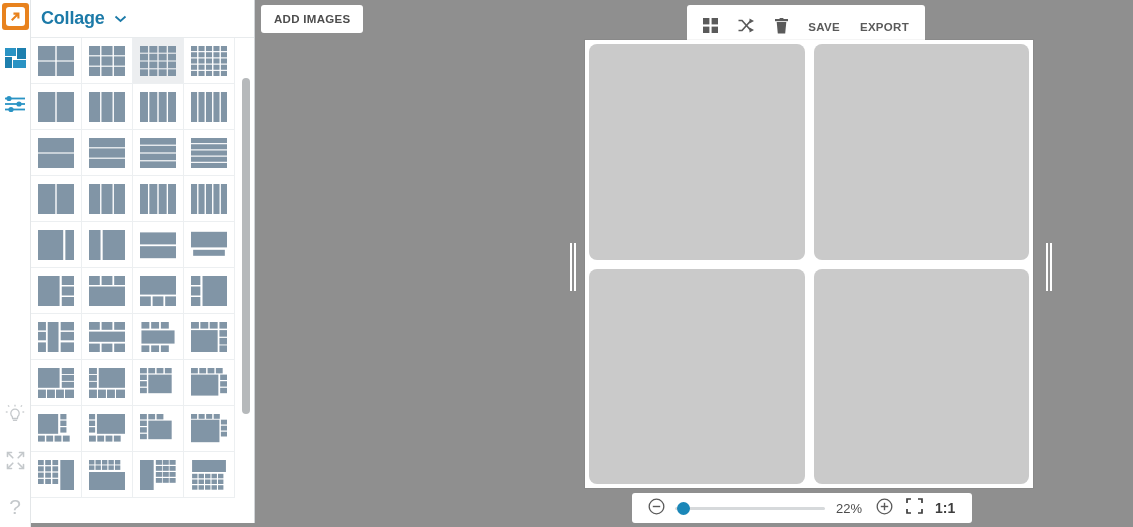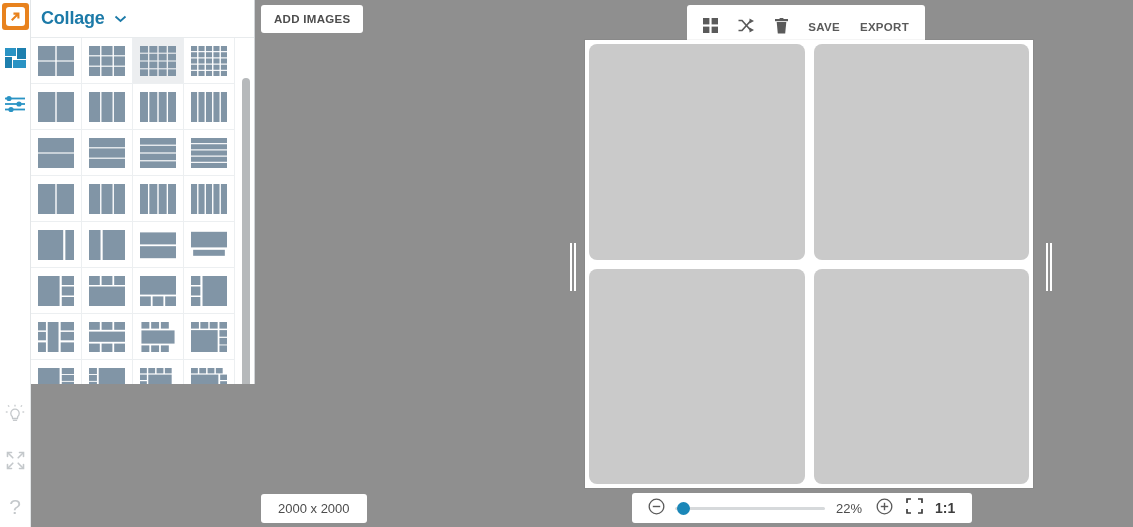--- a/index.html
+++ b/index.html
@@ -28,21 +28,21 @@
   }
   .rail-btn {
     width: 31px; height: 46px;
     display: flex; align-items: center; justify-content: center;
     cursor: pointer;
   }
   .rail-spacer { flex: 1; }
 
   
   .panel {
-    position: absolute; left: 31px; top: 0; width: 224px; height: 384px;
+    position: absolute; left: 31px; top: 0; width: 224px; height: 523px;
     background: #ffffff; border-right: 1px solid #d0d4d7;
     overflow: hidden;
   }
   .panel-head {
     height: 38px; display: flex; align-items: center;
     padding-left: 10px; background: #fff;
     border-bottom: 1px solid #e8ebed;
   }
   .panel-title {
     font-size: 18px; font-weight: bold; color: #1c7aa8;
@@ -754,21 +754,20 @@
       <div class="canvas-inner">
         <div class="cell"></div>
         <div class="cell"></div>
         <div class="cell"></div>
         <div class="cell"></div>
       </div>
     </div>
 
     <div class="handle right"></div>
 
-    <div class="size-chip">2000 x 2000</div>
 
     <div class="zoombar">
       <div class="zb-btn">
         <span>
           <svg width="17" height="17" viewBox="0 0 17 17">
             <circle cx="8.5" cy="8.5" r="7.3" stroke="#5a5a5a" stroke-width="1.3" fill="none"></circle>
             <line x1="4.8" y1="8.5" x2="12.2" y2="8.5" stroke="#5a5a5a" stroke-width="1.4"></line>
           </svg>
         </span>
       </div>

